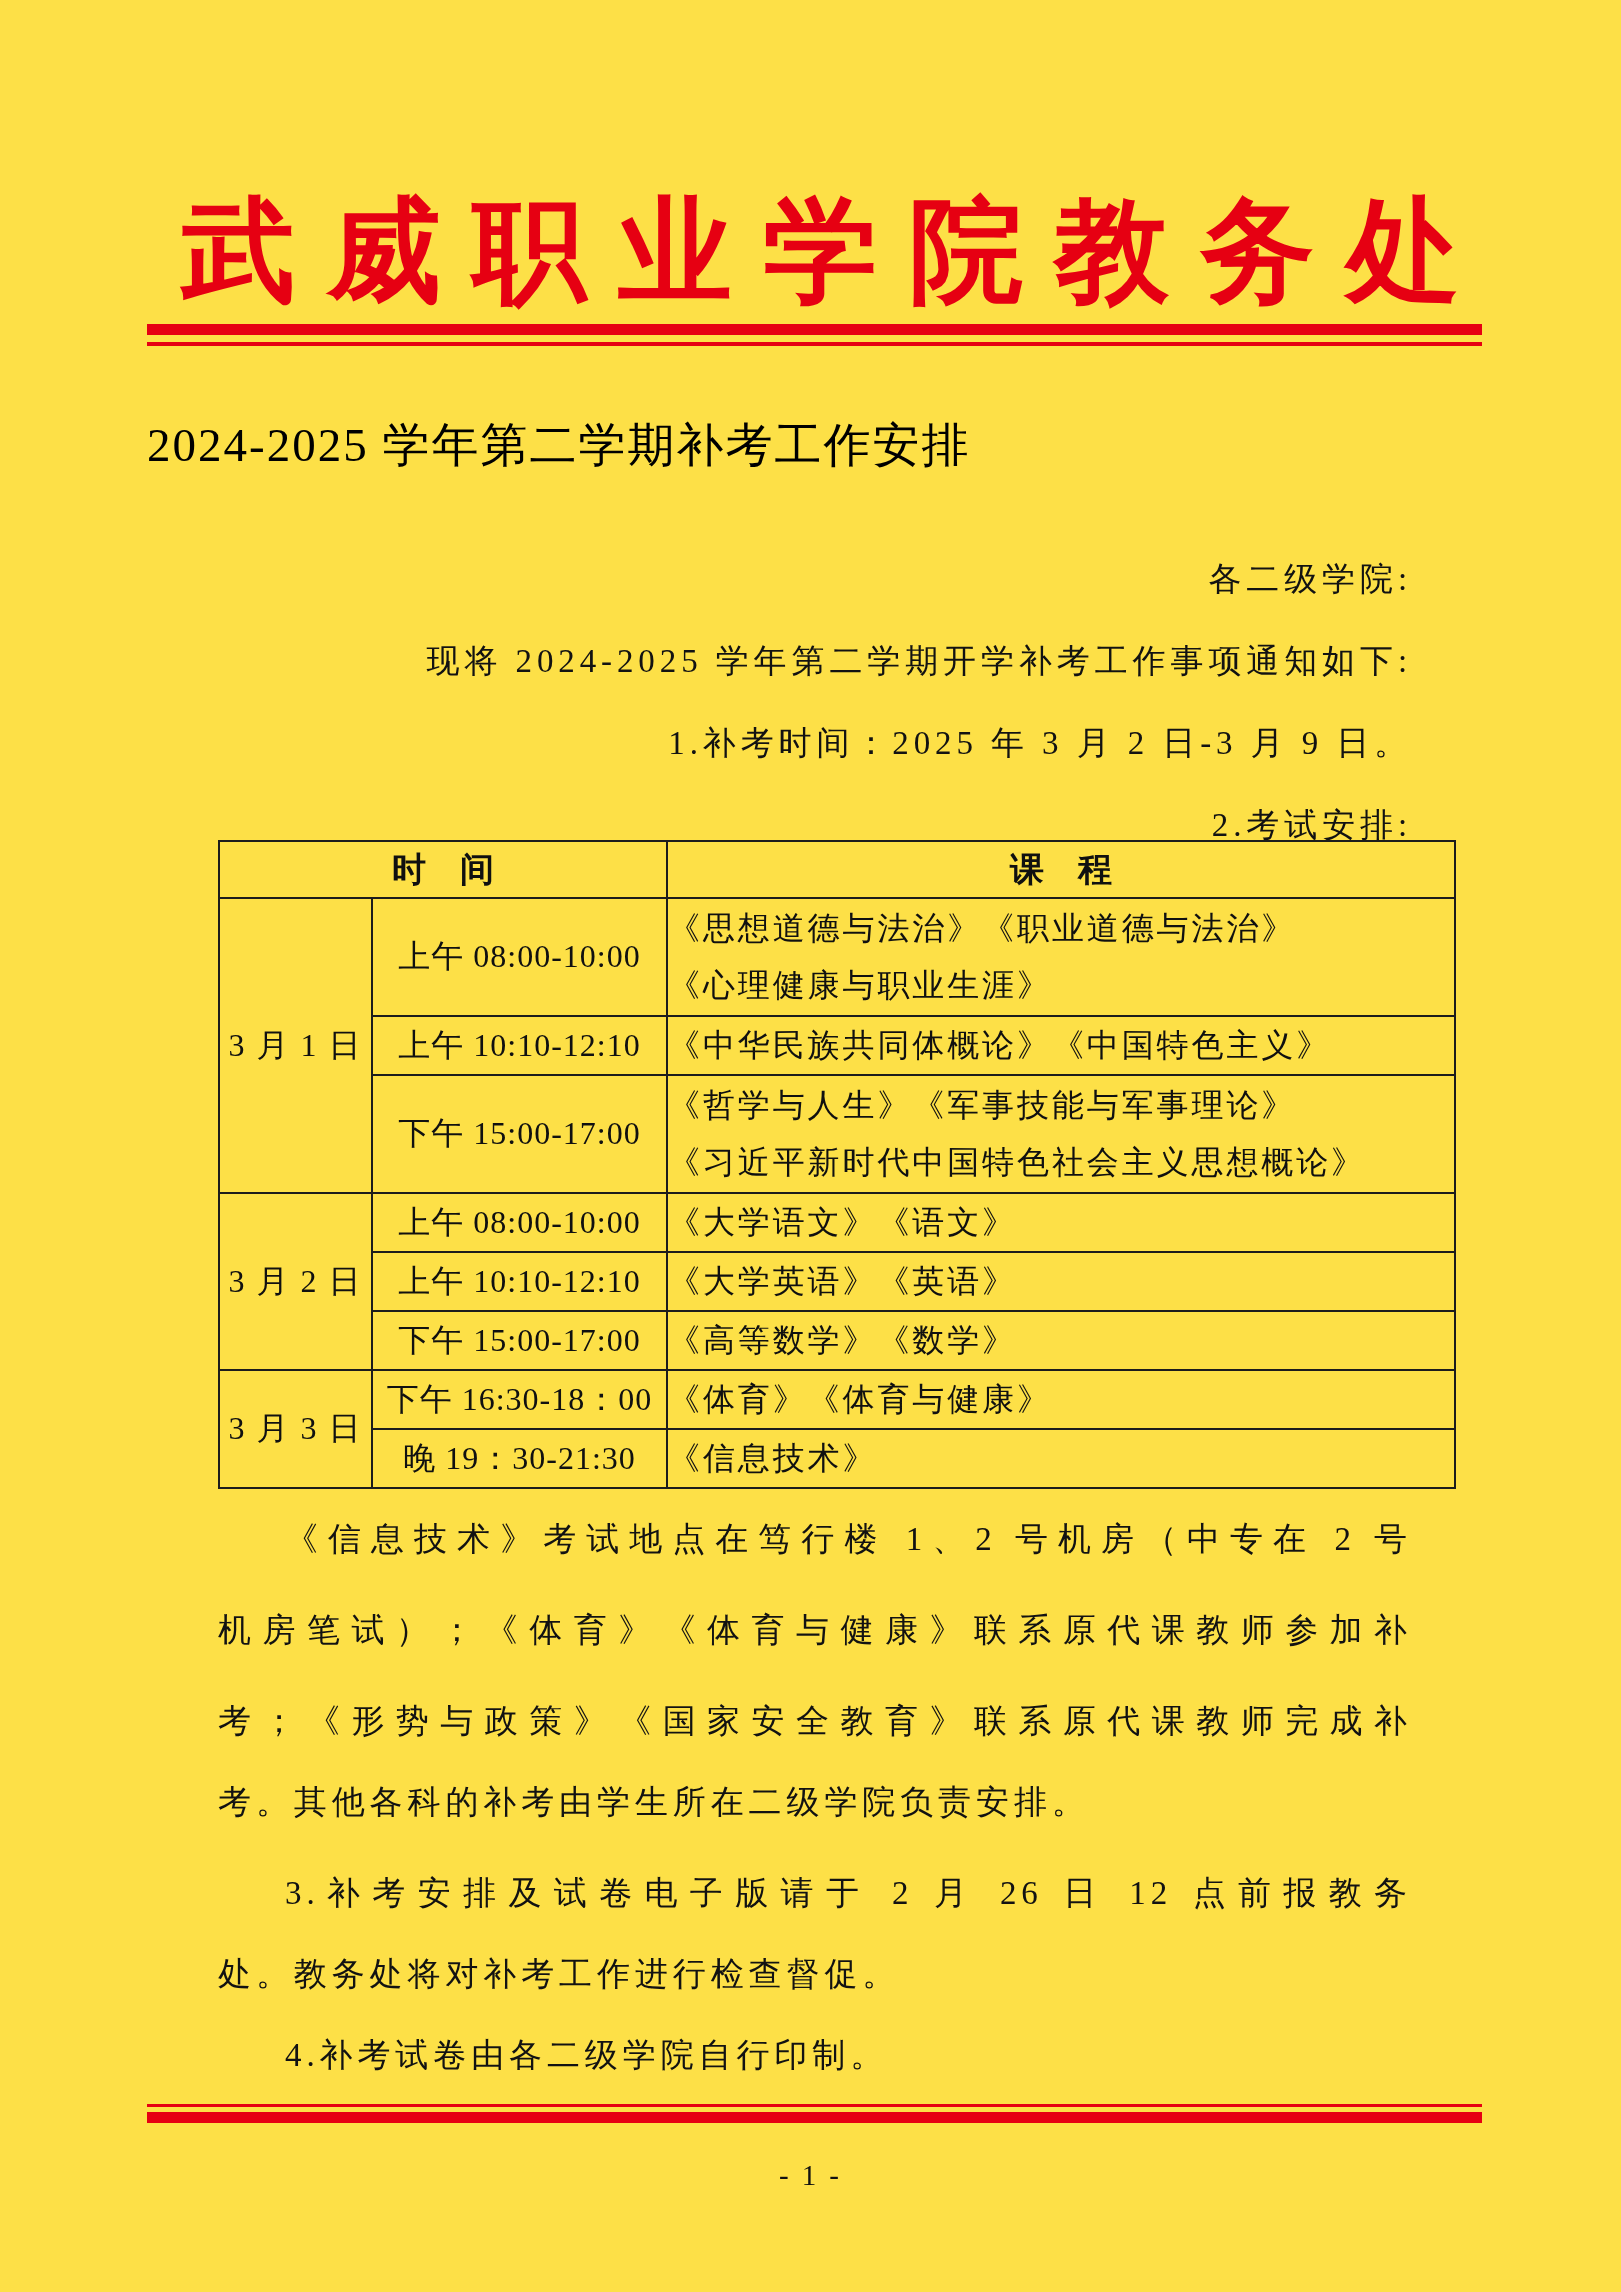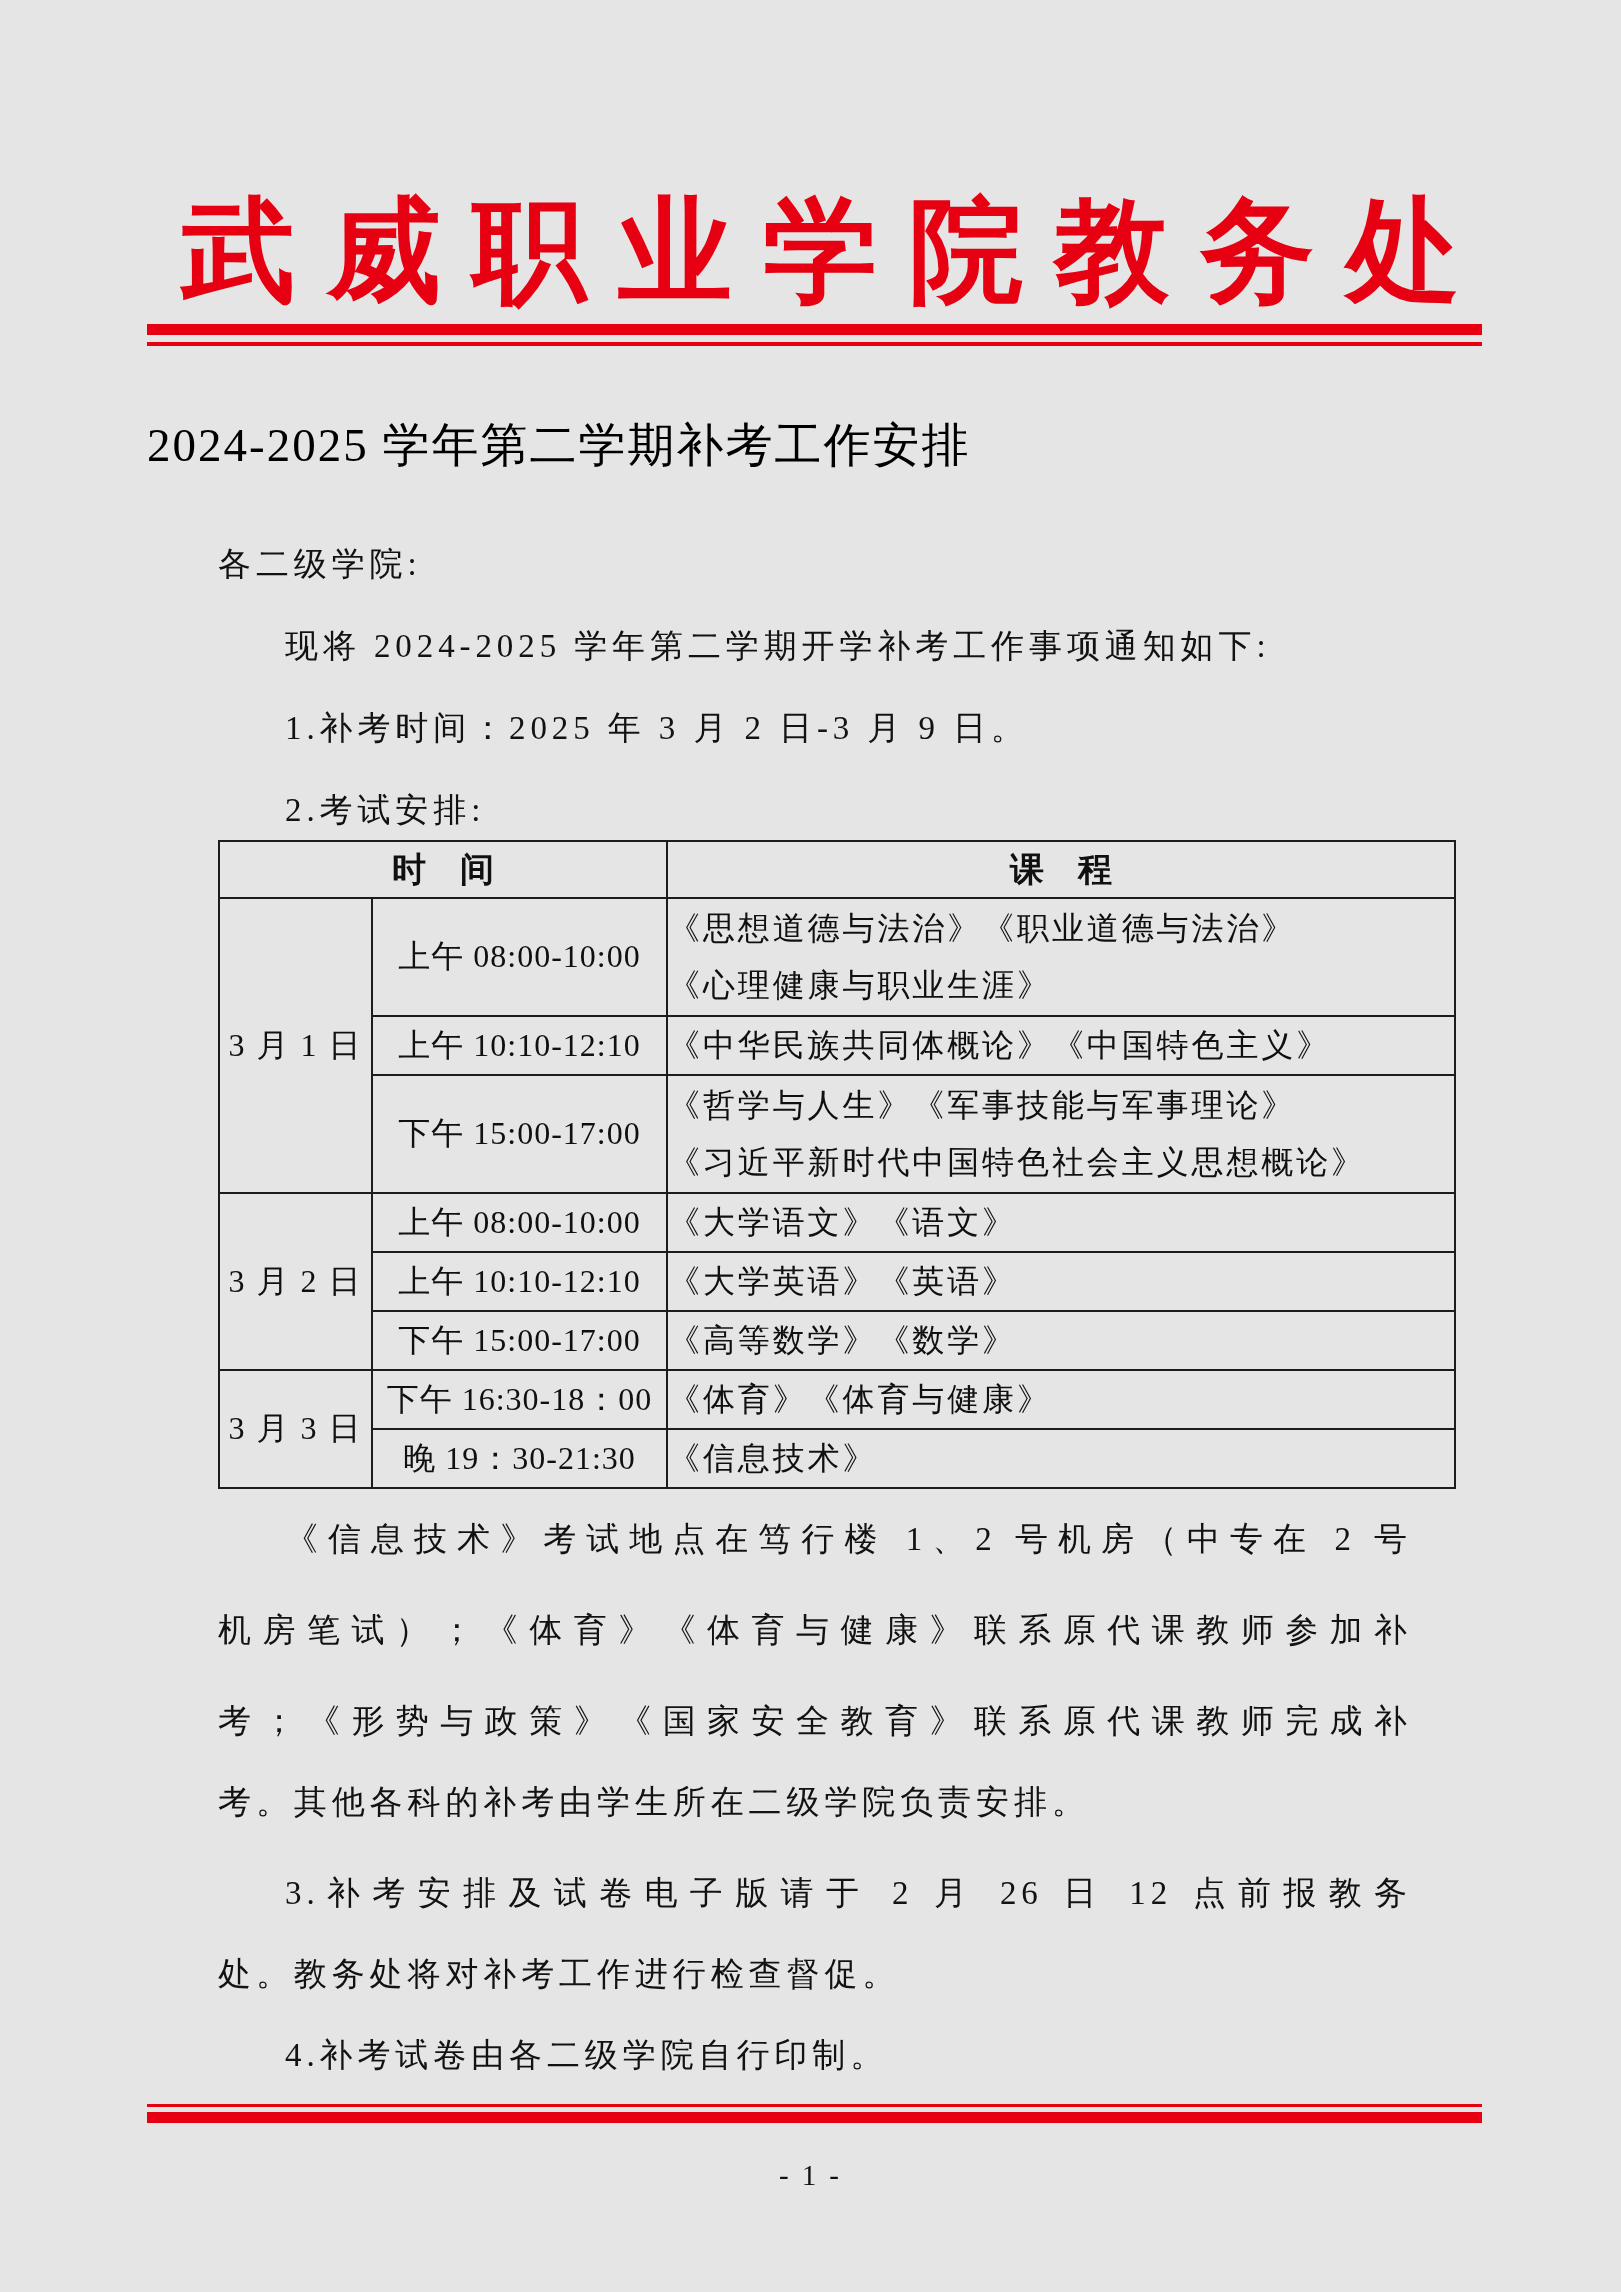--- a/index.html
+++ b/index.html
@@ -1,20 +1,20 @@
 <!DOCTYPE html>
 <html><head>
 <meta charset="utf-8">
 <style>
   :root{ --red:#e60012; --ink:#151515; --line:#1c1c1c; }
   *{ box-sizing:border-box; }
   html,body{ margin:0; padding:0; background:#ffffff; }
   .page{
     position:relative; width:1621px; height:2293px; margin:0 auto;
-    background:#e5e5e5; overflow:hidden;
+    background:#fde047; overflow:hidden;
     font-family:"Liberation Serif","DejaVu Serif",serif; color:var(--ink);
   }
 
   
   .masthead{
     position:absolute; left:181px; top:189px; width:1279px; height:125px;
     font-size:114px; line-height:125px; font-weight:bold; color:var(--red);
     text-align:justify; text-align-last:justify; text-justify:inter-character;
     white-space:nowrap;
   }
@@ -27,21 +27,21 @@
   
   .doc-title{
     position:absolute; left:147px; top:404px; width:1335px;
     text-align:left; font-size:47px; font-weight:normal; letter-spacing:2px;
     color:#000;
     margin-top:10px;
   }
 
   
   .textblock{ position:absolute; left:218px; width:1194px; font-size:33px; letter-spacing:4.9px; color:#121212; }
-  .textblock.intro{ top:523px; }
+  .textblock.intro{ top:538px;text-align:right; }
   .textblock.notes{ top:1489px; }
   .textblock .line{ height:82px; line-height:82px; }
   .textblock.notes .line{ height:81px; line-height:81px; }
   .line.indent{ padding-left:67px; }
   .line.j{ text-align:justify; text-align-last:justify; text-justify:inter-character;margin-top:10px; }
 
   
   table.exam{
     position:absolute; left:201px; top:840px; width:1236px;
     border-collapse:collapse; table-layout:fixed;

